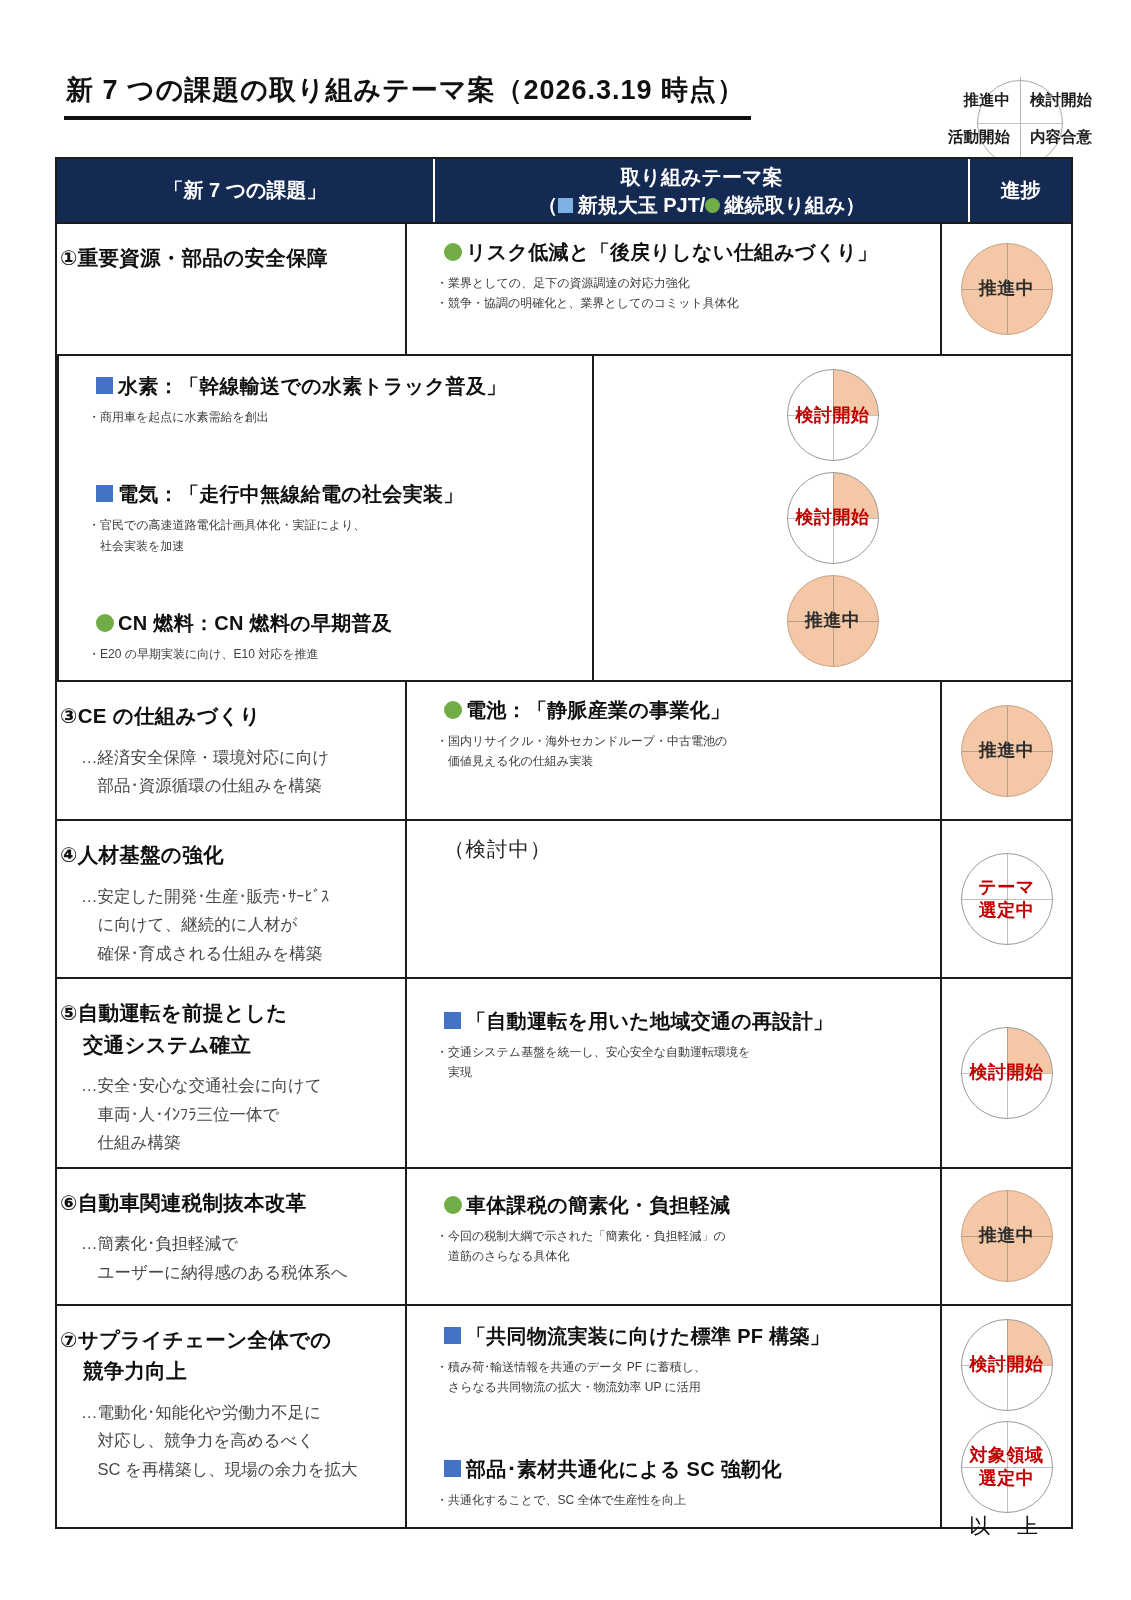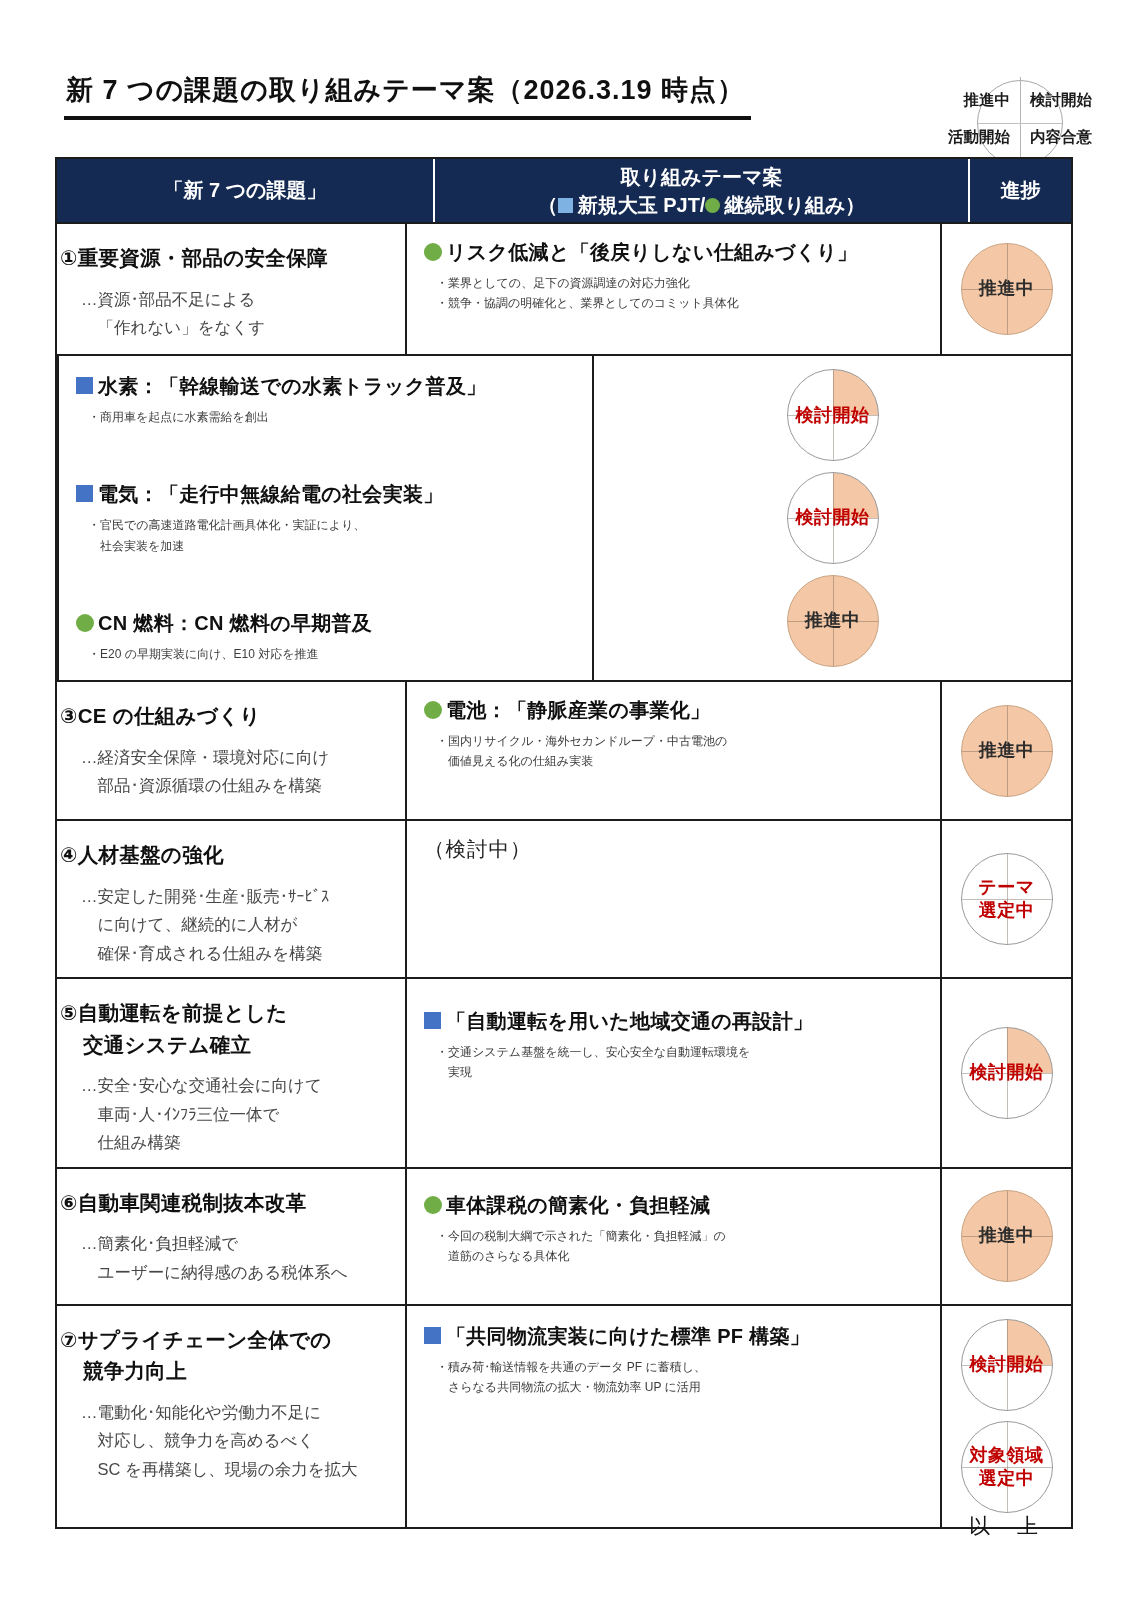--- a/index.html
+++ b/index.html
@@ -61,21 +61,21 @@
     white-space:pre-line; text-indent:-1.12em; padding-left:1.12em; letter-spacing:0.3px;
   }
   .row-desc{
     margin:11px 0 0 21px; font-size:16.5px; color:#474747; line-height:1.72;
     white-space:pre-line; text-indent:-1em; padding-left:1em;
   }
 
   .theme{ }
   .c2.multi{ justify-content:space-between; padding-top:16px; padding-bottom:16px; }
   .c2.center-v{ justify-content:flex-start; }
-  .theme-title{ font-size:20px; font-weight:bold; color:#101010; letter-spacing:0.3px; line-height:1.4; }
+  .theme-title{ font-size:20px; font-weight:bold; color:#101010; letter-spacing:0.3px; line-height:1.4;margin-left:20px; }
   .theme-title.plain{ font-weight:normal; font-size:20.5px; color:#222; letter-spacing:1px; }
   .theme-bullets{ margin-top:7px; }
   .bullet{
     font-size:12px; color:#3c3c3c; line-height:1.7; white-space:pre-line;
     text-indent:-1em; padding-left:2em;
   }
 
   
   .mk-sq{ display:inline-block; width:17px; height:17px; background:#4472C4; margin-right:5px; vertical-align:-1px; }
   .mk-ci{ display:inline-block; width:18px; height:18px; background:#70AD47; border-radius:50%; margin-right:4px; vertical-align:-2px; }
@@ -127,22 +127,20 @@
         <div>
           <span>（</span><span class="mk-sq"></span><span>新規大玉 PJT/</span><span class="mk-ci"></span><span>継続取り組み）</span>
         </div>
       </div>
       <div class="c c3">進捗</div>
     </div>
 
     <div class="trow r1">
       <div class="c c1">
         <div class="row-title">①重要資源・部品の安全保障</div>
-        <div class="row-desc">…資源･部品不足による
-「作れない」をなくす</div>
       </div>
       <div class="c c2">
         <div class="theme">
           <div class="theme-title"><span class="mk-ci"></span><span>リスク低減と「後戻りしない仕組みづくり」</span></div>
           <div class="theme-bullets">
             <div class="bullet">・業界としての、足下の資源調達の対応力強化</div>
             <div class="bullet">・競争・協調の明確化と、業界としてのコミット具体化</div>
           </div>
         </div>
       </div>
@@ -285,20 +283,26 @@
 SC を再構築し、現場の余力を拡大</div>
       </div>
       <div class="c c2 multi">
         <div class="theme">
           <div class="theme-title"><span class="mk-sq"></span><span>「共同物流実装に向けた標準 PF 構築」</span></div>
           <div class="theme-bullets">
             <div class="bullet">・積み荷･輸送情報を共通のデータ PF に蓄積し、
 さらなる共同物流の拡大・物流効率 UP に活用</div>
           </div>
         </div>
+        <div class="theme">
+          <div class="theme-title"><span class="mk-sq"></span><span>部品･素材共通化による SC 強靭化</span></div>
+          <div class="theme-bullets">
+            <div class="bullet">・共通化することで、SC 全体で生産性を向上</div>
+          </div>
+        </div>
       </div>
       <div class="c c3">
         <div class="sc quarter">
             <span class="sc-label lbl-red">検討開始</span>
           </div>
         <div class="sc empty">
             <span class="sc-label lbl-red">対象領域
 選定中</span>
           </div>
       </div>

